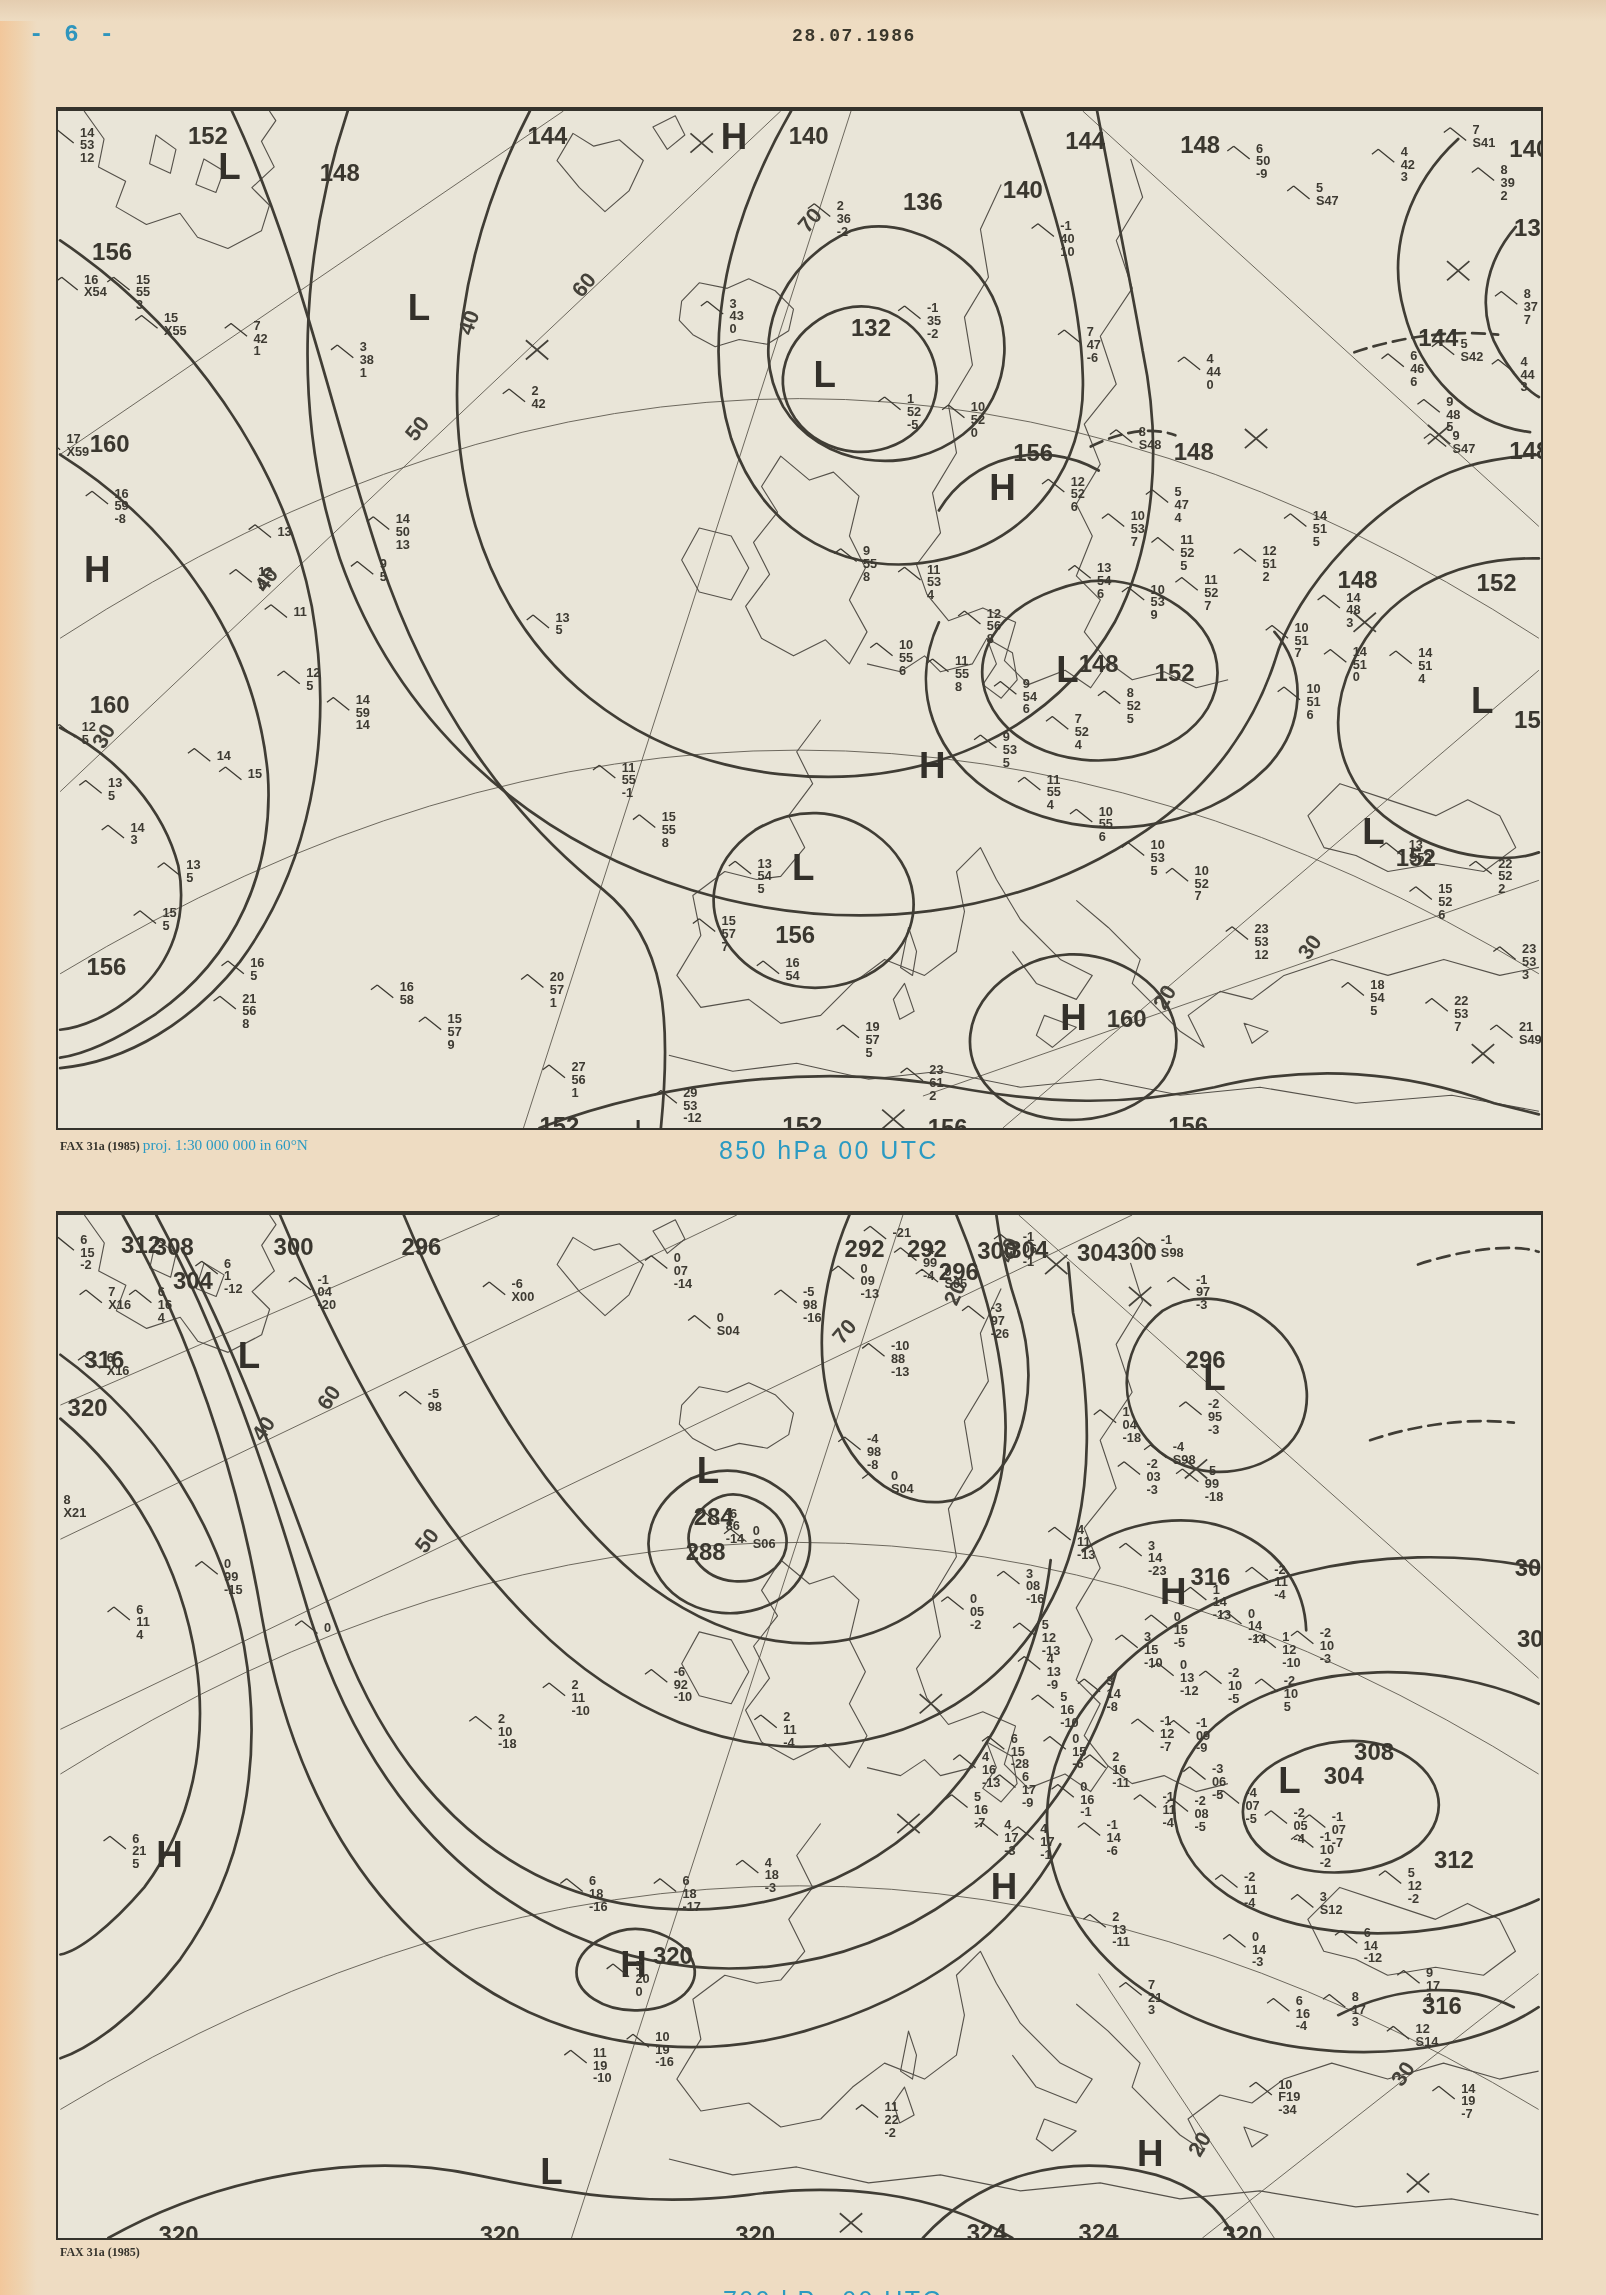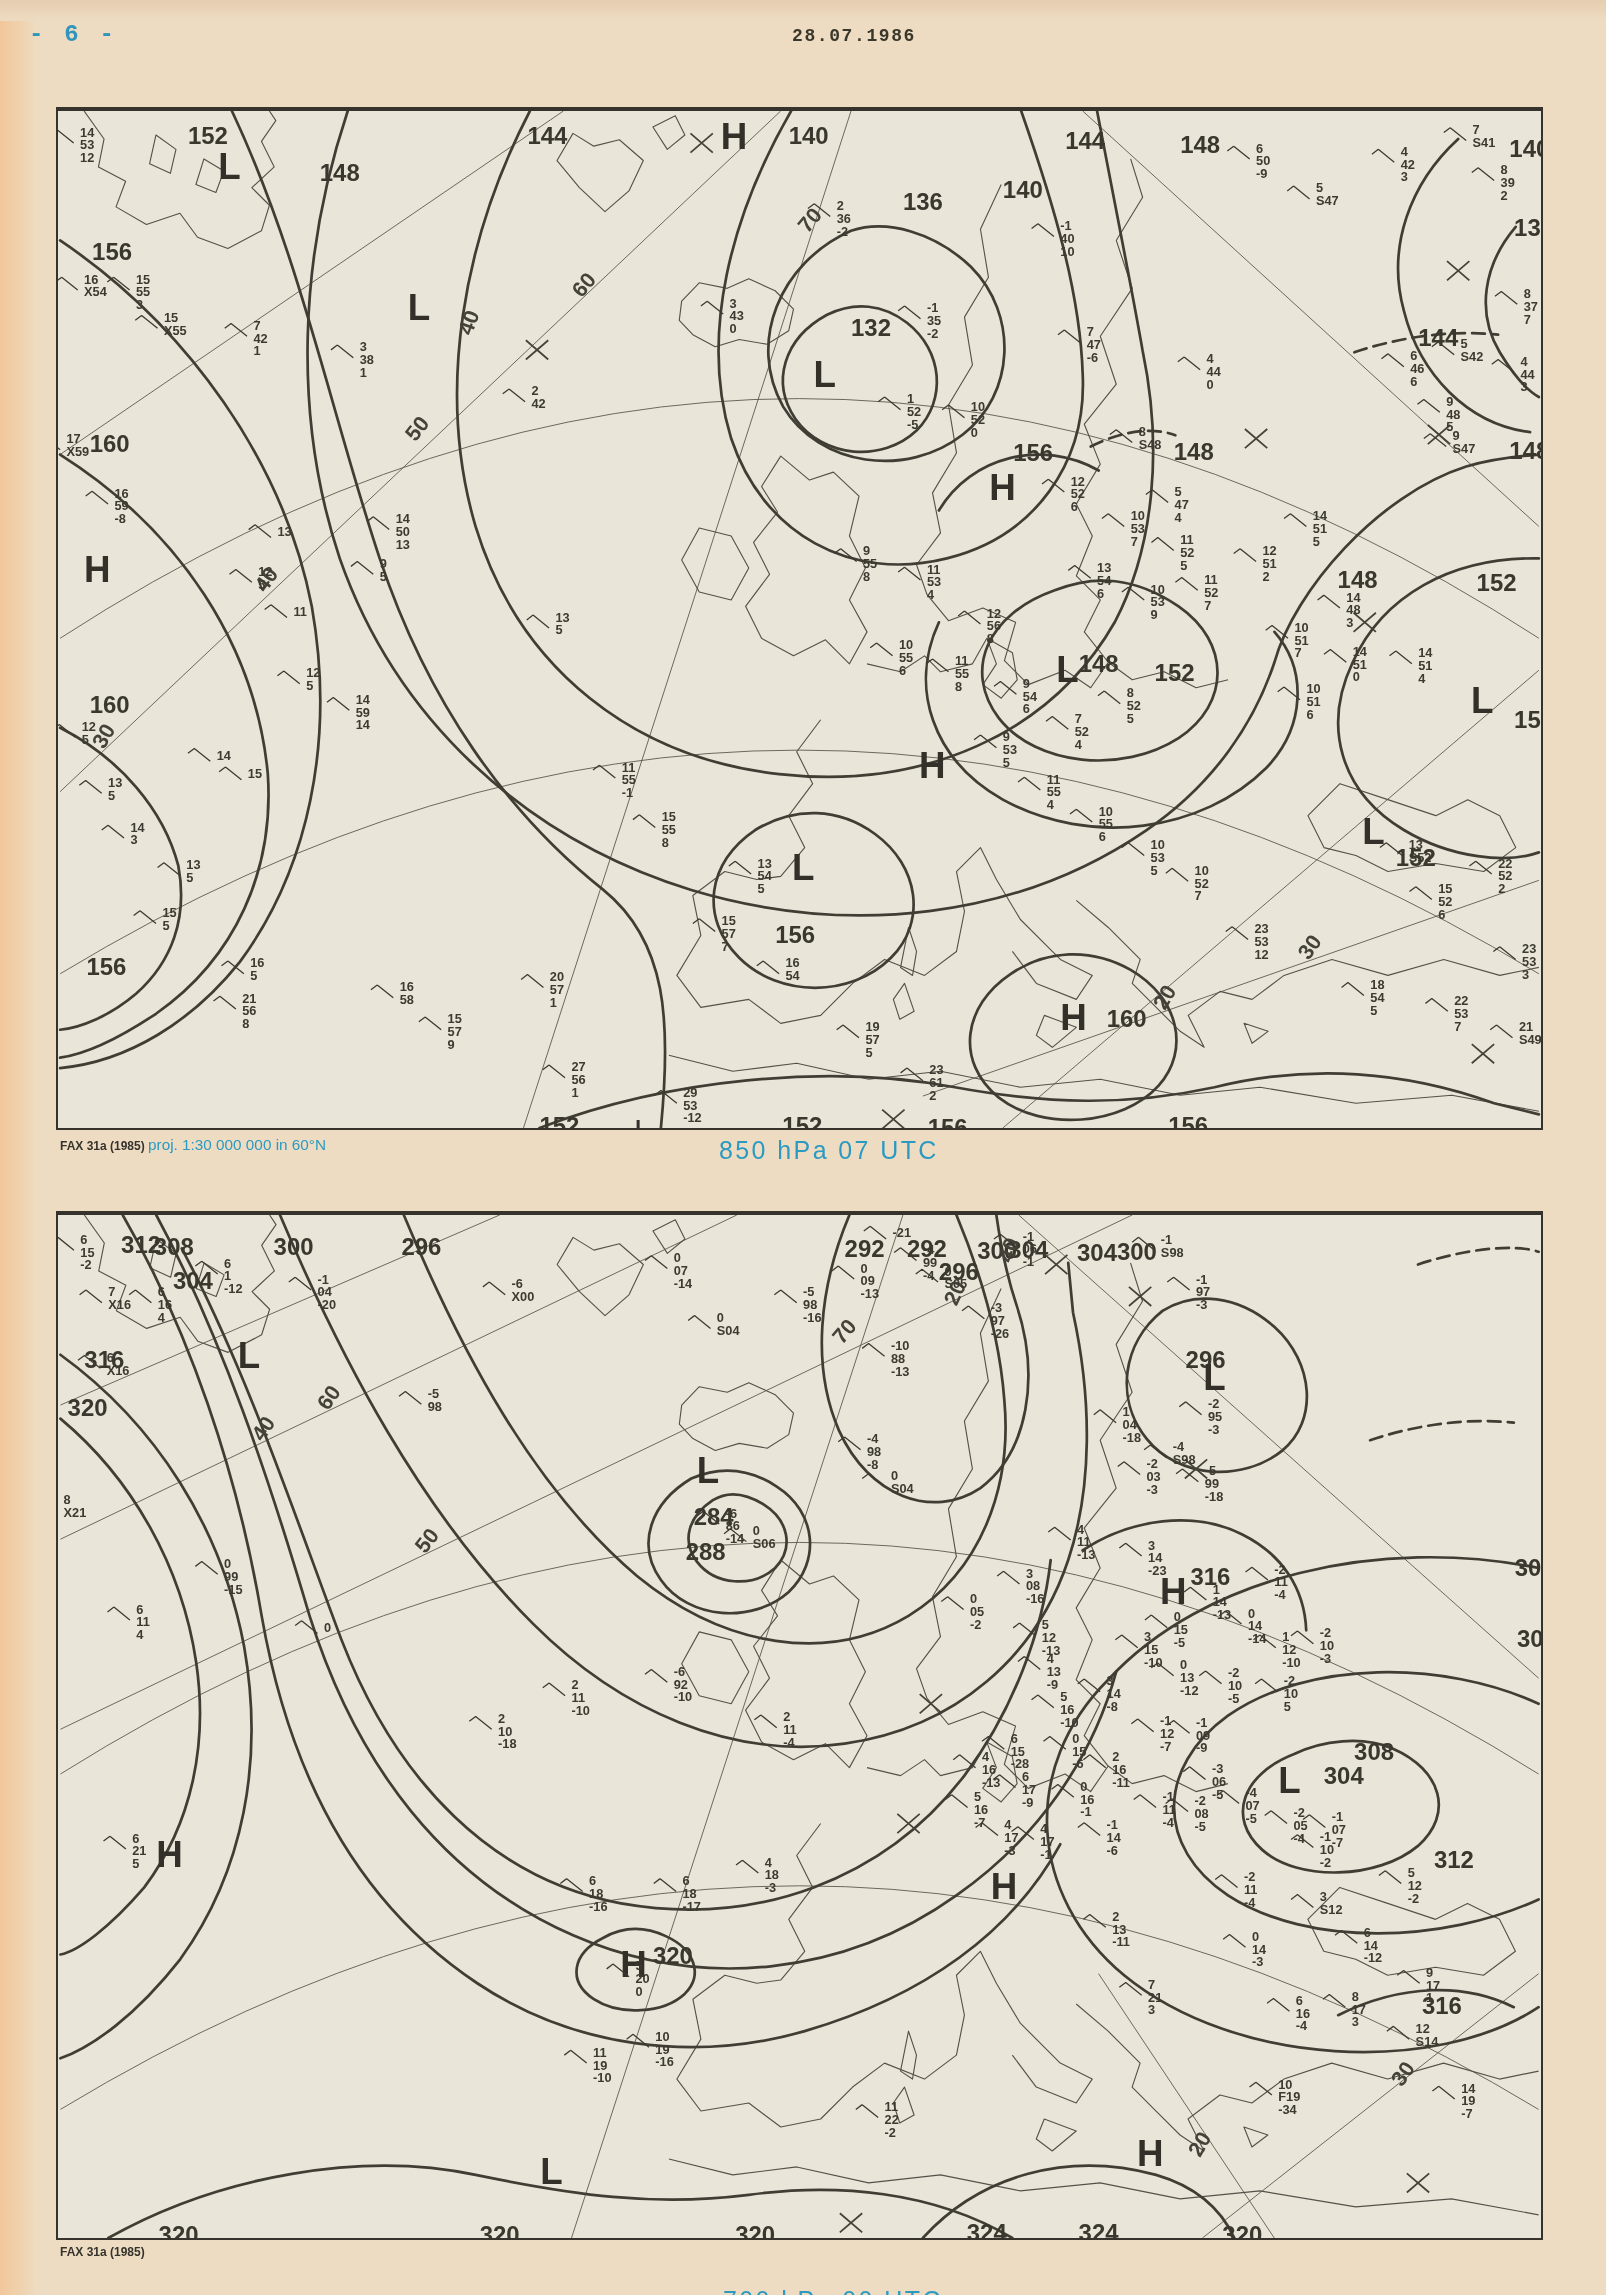--- a/index.html
+++ b/index.html
@@ -12,21 +12,21 @@
   .edge-shade{position:absolute;left:0;top:0;bottom:0;width:37px;
     background:linear-gradient(90deg,#f2c79b 0%,#efd2ae 55%,#eedcc2 100%);}
   .top-shade{position:absolute;left:0;top:0;right:0;height:21px;
     background:linear-gradient(180deg,#e4cdb0 0%,#eedcc2 100%);}
   .page-num{position:absolute;left:29px;top:21px;color:#2f95bd;
     font-family:"Liberation Mono",monospace;font-size:24px;font-weight:bold;letter-spacing:3.2px;}
   .date{position:absolute;left:792px;top:26px;color:#3a372c;
     font-family:"Liberation Mono",monospace;font-size:18px;font-weight:bold;letter-spacing:1.6px;}
   .panel{position:absolute;background:#e9e5d8;border:2.4px solid #35332c;border-top-width:4px;box-sizing:border-box;}
   .panel svg{position:absolute;left:0;top:0;width:100%;height:100%;}
-  .foot{position:absolute;font-size:12px;color:#35332c;font-weight:bold;white-space:nowrap;}
+  .foot{position:absolute;font-size:12px;color:#35332c;font-weight:bold;white-space:nowrap;font-family:Liberation Serif, serif;}
   .foot .blue{color:#2b9ac2;font-weight:normal;font-size:15.3px;}
   .caption{position:absolute;color:#2b9ac2;font-size:25px;letter-spacing:2.4px;white-space:nowrap;}
 </style>
 </head>
 <body>
 
 <div class="edge-shade"></div>
 <div class="top-shade"></div>
 
 <div class="page-num">- 6 -</div>
@@ -1346,19 +1346,19 @@
           <text x="0" y="10">98</text>
         </g>
       </g>
     </svg>
   </div>
 
 <div class="foot" style="left:60px;top:1136px;">
   <span>FAX 31a (1985)</span>
   <span class="blue">proj. 1:30 000 000 in 60°N</span>
 </div>
-<div class="caption" style="left:719px;top:1136px;">850 hPa 07 UTC</div>
+<div class="caption" style="left:719px;top:1136px;">850 hPa 00 UTC</div>
 
 <div class="foot" style="left:60px;top:2245px;">
   <span>FAX 31a (1985)</span>
 </div>
 <div class="caption" style="left:723px;top:2256px;margin-top:30px;">700 hPa 00 UTC</div>
 
 
 </body></html>

